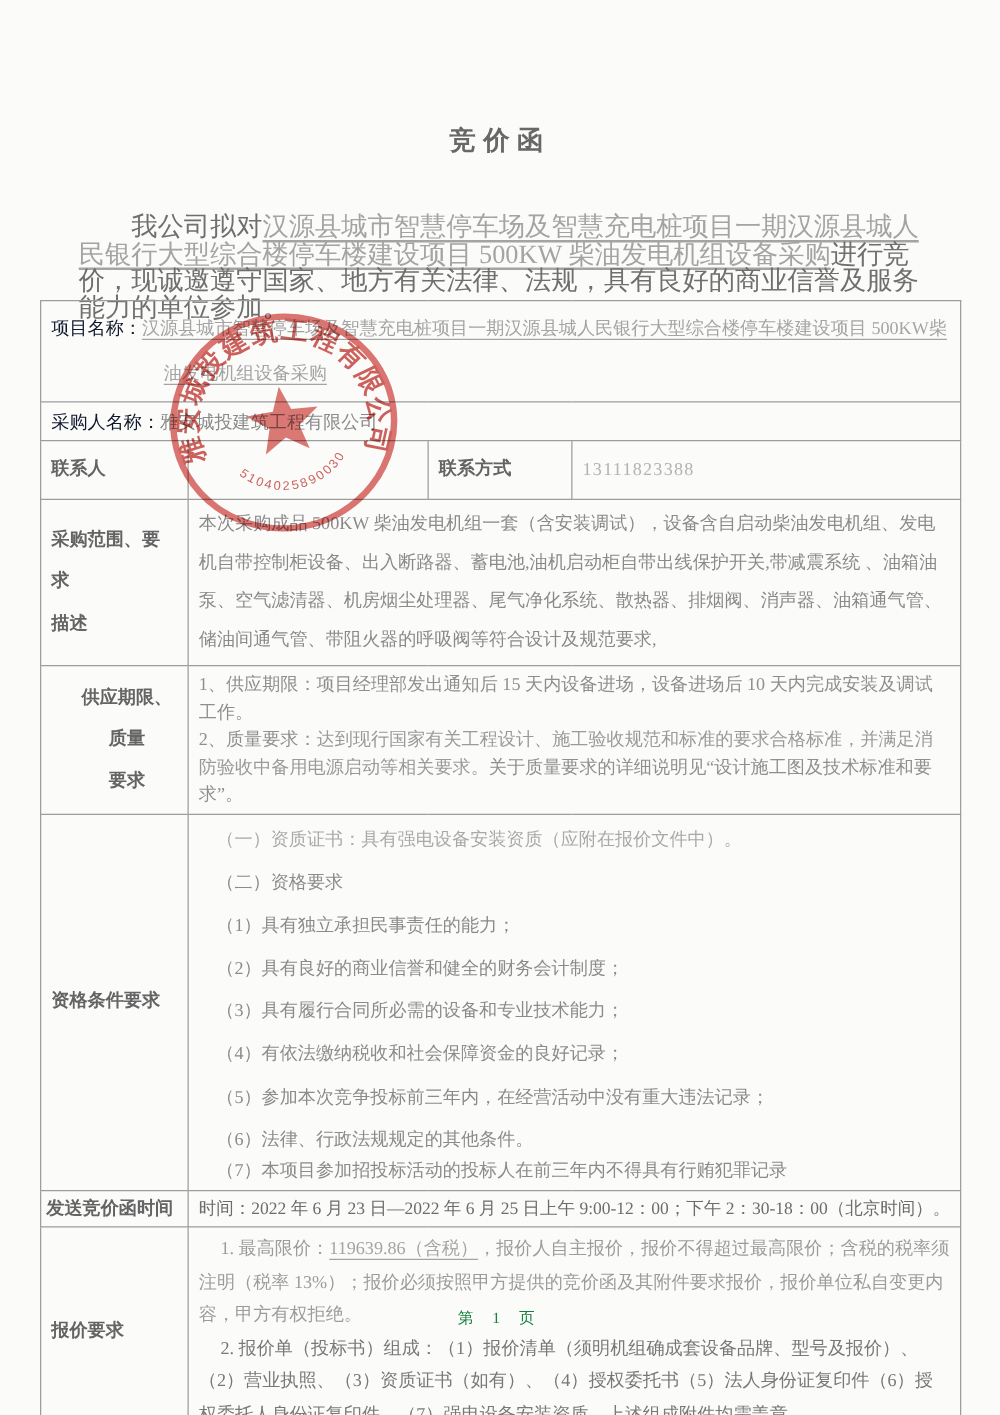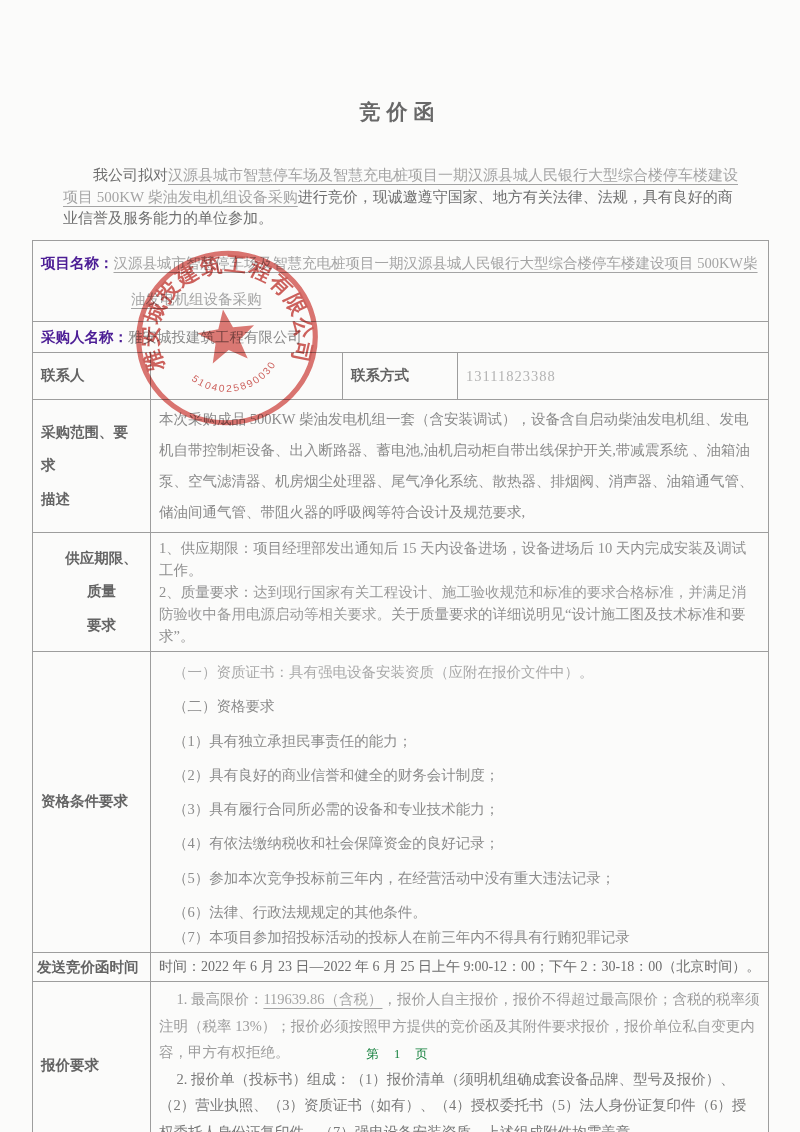--- a/index.html
+++ b/index.html
@@ -14,21 +14,21 @@
     overflow:hidden;
   }
   .doc-title{
     position:absolute;left:0;top:98px;width:100%;
     text-align:center;
     font-size:21px;font-weight:bold;letter-spacing:6px;
     color:#686868;
   }
   .intro{
     position:absolute;left:63px;top:150px;width:676px;
-    font-size:15px;line-height:21.5px;
+    font-size:21px;line-height:21.5px;
     text-indent:2em;
     color:#6f6f6f;
   }
   .u-faded{color:#a4a4a4;text-decoration:underline;text-underline-offset:4px;}
   .u-mid{color:#9a9a9a;text-underline-offset:3px;}
 
   table.info{
     position:absolute;left:32px;top:240px;width:736px;
     border-collapse:collapse;table-layout:fixed;
     font-size:14.5px;color:#757575;
@@ -39,21 +39,21 @@
     vertical-align:middle;
     overflow:hidden;
   }
   td.lbl{
     font-weight:bold;color:#646464;
     white-space:pre-line;
     line-height:2.3;
   }
   .proj-cell{height:58px;line-height:36px;vertical-align:top;}
   .proj-wrap{padding-left:90px;text-indent:-90px;}
-  .proj-lbl,.purch-lbl{font-weight:bold;color:#4c1d95;}
+  .proj-lbl,.purch-lbl{font-weight:normal;color:#0f172a;}
   .purch-cell{height:22px;}
   .purch-val{color:#8a8a8a;}
   .contact-cell{height:38px;}
   .phone{color:#b3b3b3;letter-spacing:1px;}
   .scope-cell{height:124px;}
   .scope-text{line-height:31px;color:#8a8a8a;}
   .supply-cell{height:62px;}
   .supply-text{line-height:22px;color:#8f8f8f;}
   .qual-cell{height:282px;vertical-align:top;}
   .qual-list{padding:6px 0 0 14px;color:#8b8b8b;}

